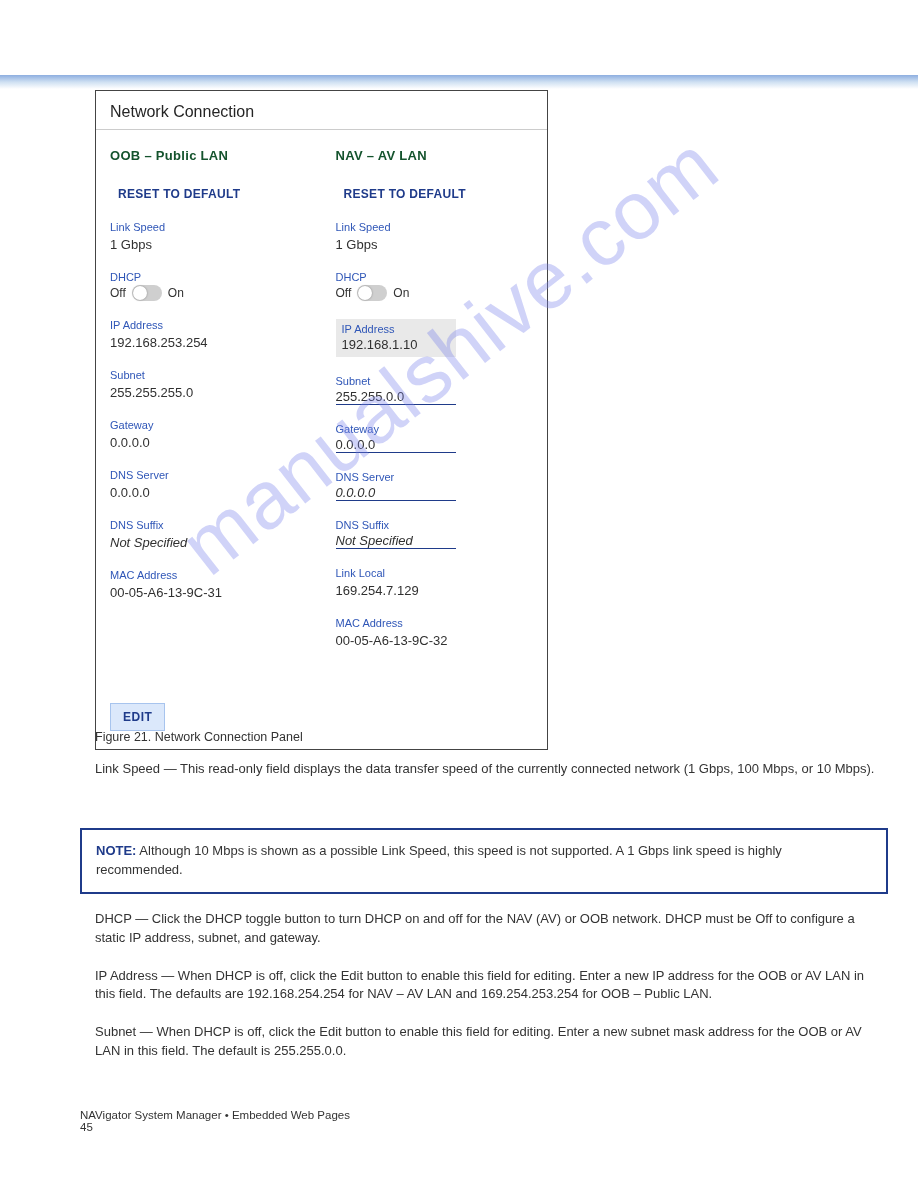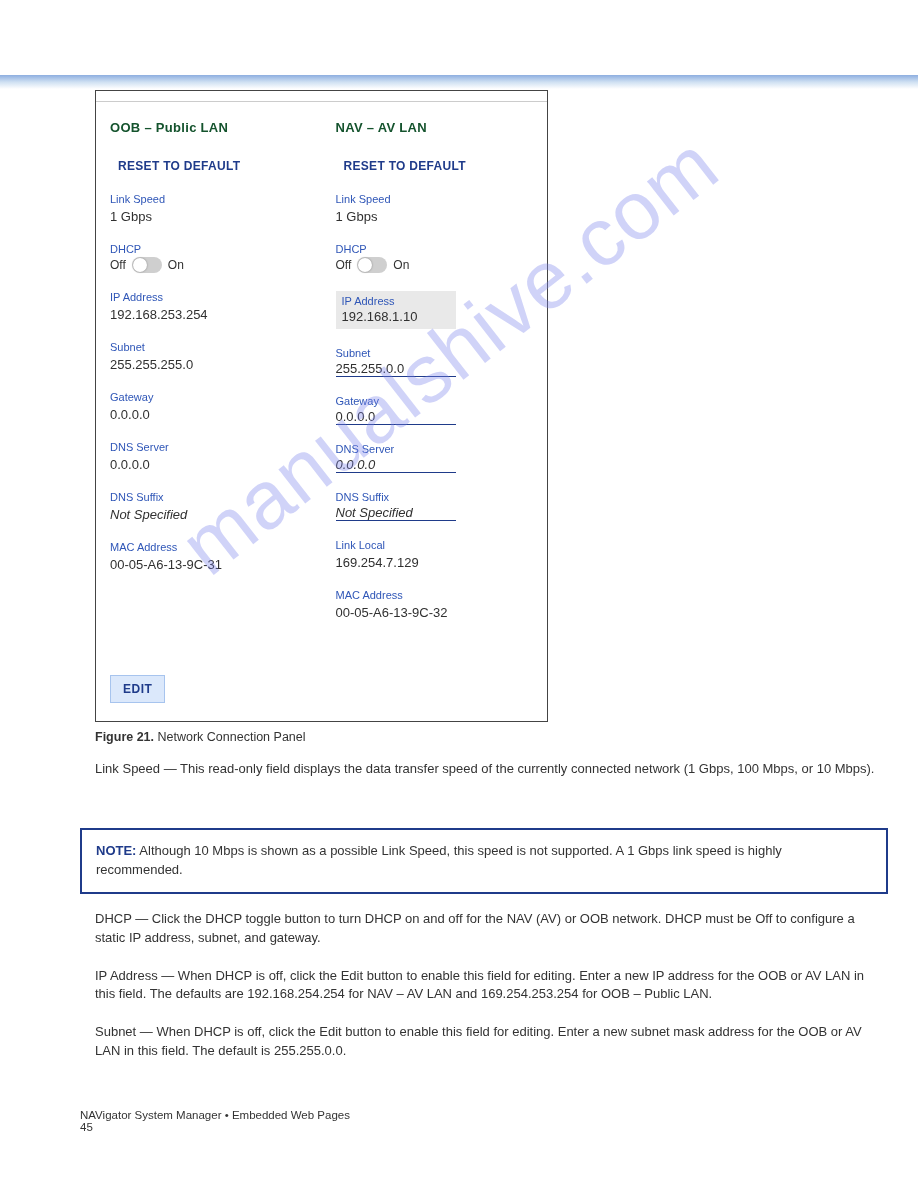--- a/index.html
+++ b/index.html
@@ -17,35 +17,36 @@
   .val { font-size: 13px; color: #303030; }
   .valit { font-style: italic; }
   .editable { border-bottom: 1px solid #1f3b8a; padding-bottom: 0; max-width: 120px; }
   .ipbox { background: #e9e9e9; padding: 4px 6px; max-width: 120px; }
   .ipbox .lbl { margin-bottom: 0; }
   .dhcp { display: flex; align-items: center; gap: 6px; font-size: 12px; color: #333; }
   .switch { width: 30px; height: 16px; border-radius: 10px; background: #cfcfcf; position: relative; }
   .knob { position: absolute; top: 1px; left: 1px; width: 14px; height: 14px; border-radius: 50%; background: #fff; box-shadow: 0 0 2px rgba(0,0,0,.4); }
   .editbtn { margin-top: 36px; display: inline-block; font-size: 12px; font-weight: 700; color: #1f3b8a; background: #dbe8fb; border: 1px solid #a7c4ee; padding: 6px 12px; cursor: pointer; letter-spacing: .5px; }
   .figcap { position: absolute; top: 730px; left: 95px; font-size: 12.5px; }
-  .figcap .fn { font-weight: 700; }
+  .figcap .fn { font-weight: 400; }
   .body1 { position: absolute; top: 760px; left: 95px; width: 790px; font-size: 13px; line-height: 1.45; }
   .body2 { position: absolute; top: 910px; left: 95px; width: 790px; font-size: 13px; line-height: 1.45; }
   .notebox { position: absolute; top: 828px; left: 80px; width: 808px; border: 2px solid #1f3b8a; padding: 12px 14px; font-size: 13px; line-height: 1.45; }
   .notebox b { color: #1f3b8a; font-weight: 700; }
   .footer { position: absolute; top: 1109px; left: 80px; width: 808px; display: flex; justify-content: space-between; font-size: 11.5px; color: #333; flex-direction: column; }
   
   .wm { position: absolute; top: 300px; left: 120px; width: 680px; transform: rotate(-38deg); font-size: 82px; font-weight: 400; color: rgba(120,130,235,.35); pointer-events: none; white-space: nowrap; letter-spacing: 1px; }
 </style>
 </head>
 <body>
 
 <div class="topbar"></div>
 
 <div class="panel">
+  <div class="panel-title">Network Connection</div>
   <hr class="thinrule">
   <div class="cols">
 
     <div class="col">
       <div class="colhead">OOB – Public LAN</div>
       <div class="reset">RESET TO DEFAULT</div>
       <div class="field">
         <span class="lbl">Link Speed</span>
         <span class="val">1 Gbps</span>
       </div>

